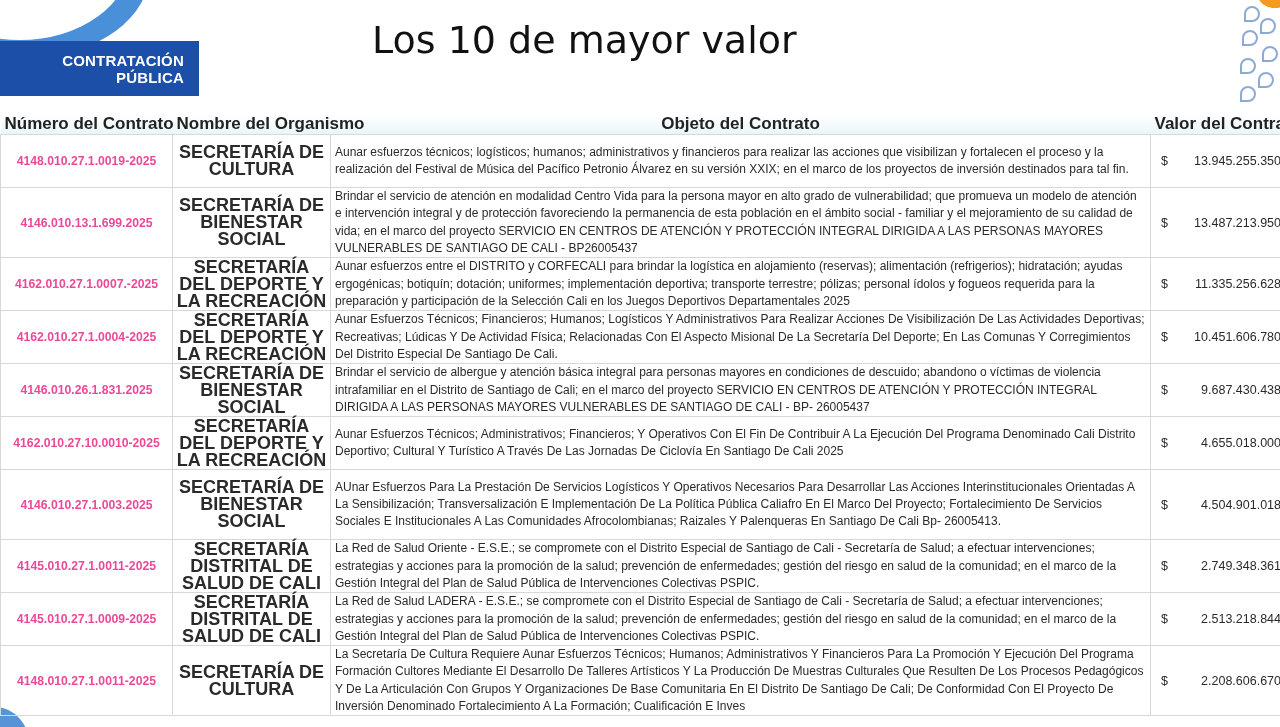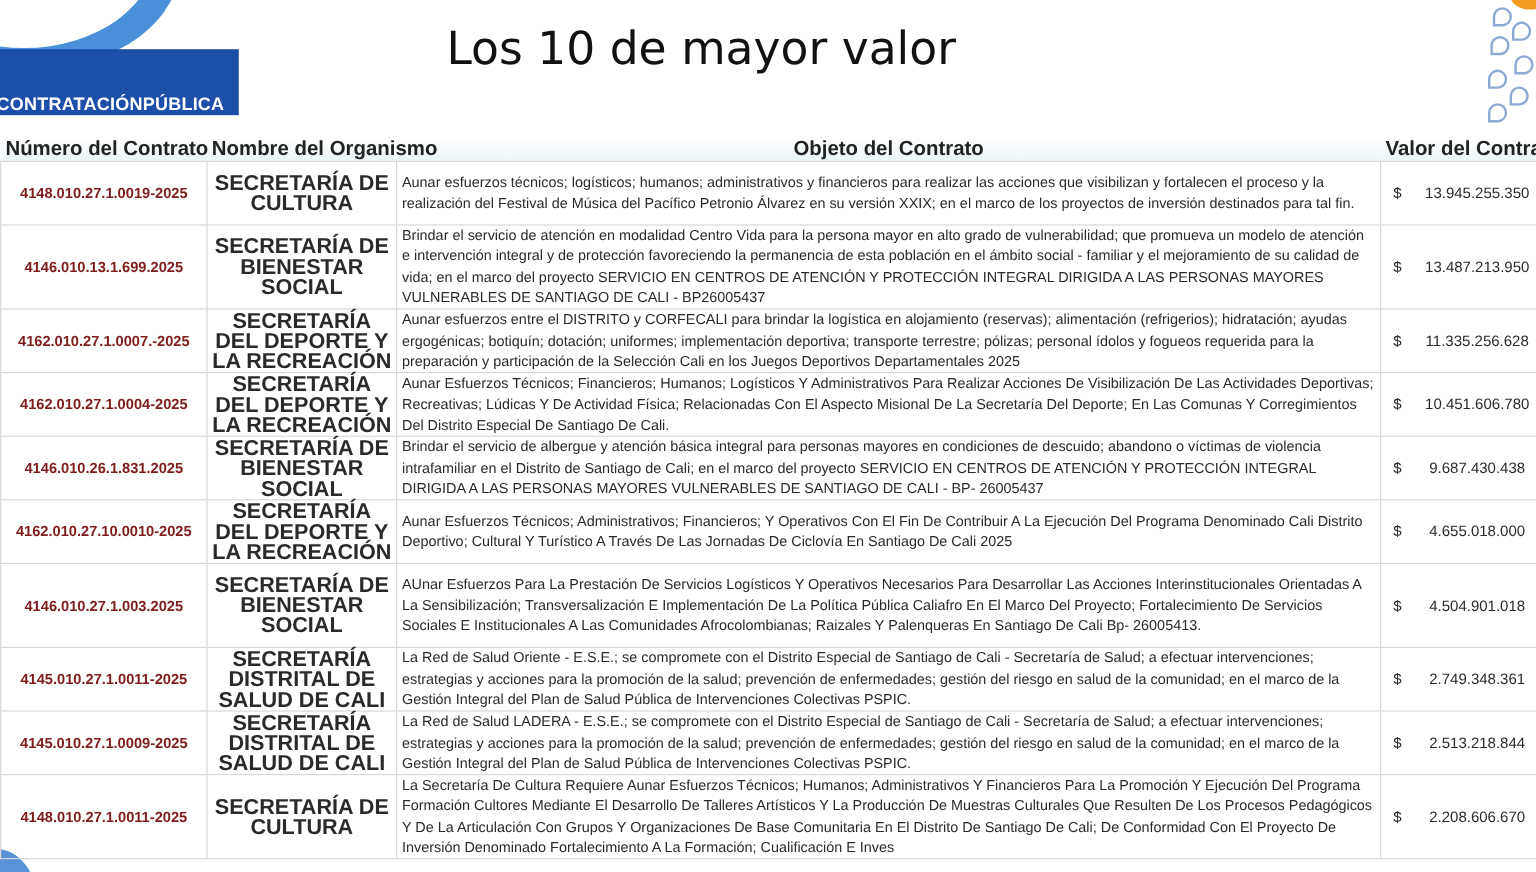--- a/index.html
+++ b/index.html
@@ -12,21 +12,21 @@
       box-shadow: 14px 10px 0 6px #4a90d9;
     }
     .corner-arc-bottom {
       position: absolute; left: -40px; bottom: -60px; width: 70px; height: 80px;
       border-radius: 50%; background: #3b7fd0; opacity: 0.85;
     }
 
     .logo-box {
       position: absolute; left: 0; top: 41px; width: 199px; height: 55px;
       background: #1c4fa8; color: #ffffff;
-      display: flex; justify-content: center; align-items: flex-end;
+      display: flex; flex-direction: column; justify-content: center; align-items: flex-end;
       padding-right: 15px; font-weight: bold; font-size: 15px; line-height: 17px; letter-spacing: 0.2px;
     }
 
     .title {
       position: absolute; left: 372px; top: 18px; font-size: 38px; font-weight: normal;
       color: #111; font-family: "DejaVu Sans", sans-serif; letter-spacing: 0px;
     }
 
     .deco {
       position: absolute; right: 0; top: 0; width: 50px; height: 130px; overflow: hidden;
@@ -36,26 +36,26 @@
     .deco .sa { position: absolute; right: 0; top: 112px; font-size: 13px; color: #b9b9b9; font-weight: bold; margin-top: 28px; }
 
     .table-wrap { position: absolute; left: 0; top: 114px; width: 1280px; }
     table { border-collapse: collapse; width: 1280px; table-layout: fixed; }
     thead tr { background: linear-gradient(#ffffff, #e9f5f8); }
     th {
       font-size: 17px; font-weight: bold; color: #222; height: 20px; padding: 0 4px;
       text-align: center; white-space: nowrap;
     }
     td { border: 1px solid #d8d8d8; vertical-align: middle; }
-    td.num { text-align: center; font-weight: bold; font-size: 12.2px; color: #7f1d1d; padding: 0 2px; white-space: nowrap; }
+    td.num { text-align: center; font-weight: bold; font-size: 12.2px; color: #ec4899; padding: 0 2px; white-space: nowrap; }
     td.org { text-align: center; font-weight: bold; font-size: 18px; color: #2a2a2a; line-height: 17px; padding: 0 2px; }
     td.obj { font-size: 12px; line-height: 17.3px; color: #2a2a2a; padding: 0 4px; }
     td.val { font-size: 12.5px; color: #2a2a2a; padding: 0 4px 0 10px; white-space: nowrap; }
     td.val .cur { display: inline-block; width: 20px; }
-    td.val .amt { display: inline-block; width: 100px; text-align: center; }
+    td.val .amt { display: inline-block; width: 100px; text-align: right; }
   </style>
 </head>
 <body>
 
 <div class="corner-arc"></div>
 <div class="corner-arc-bottom"></div>
 
 <div class="logo-box">
   <span>CONTRATACIÓN</span>
   <span>PÚBLICA</span>

